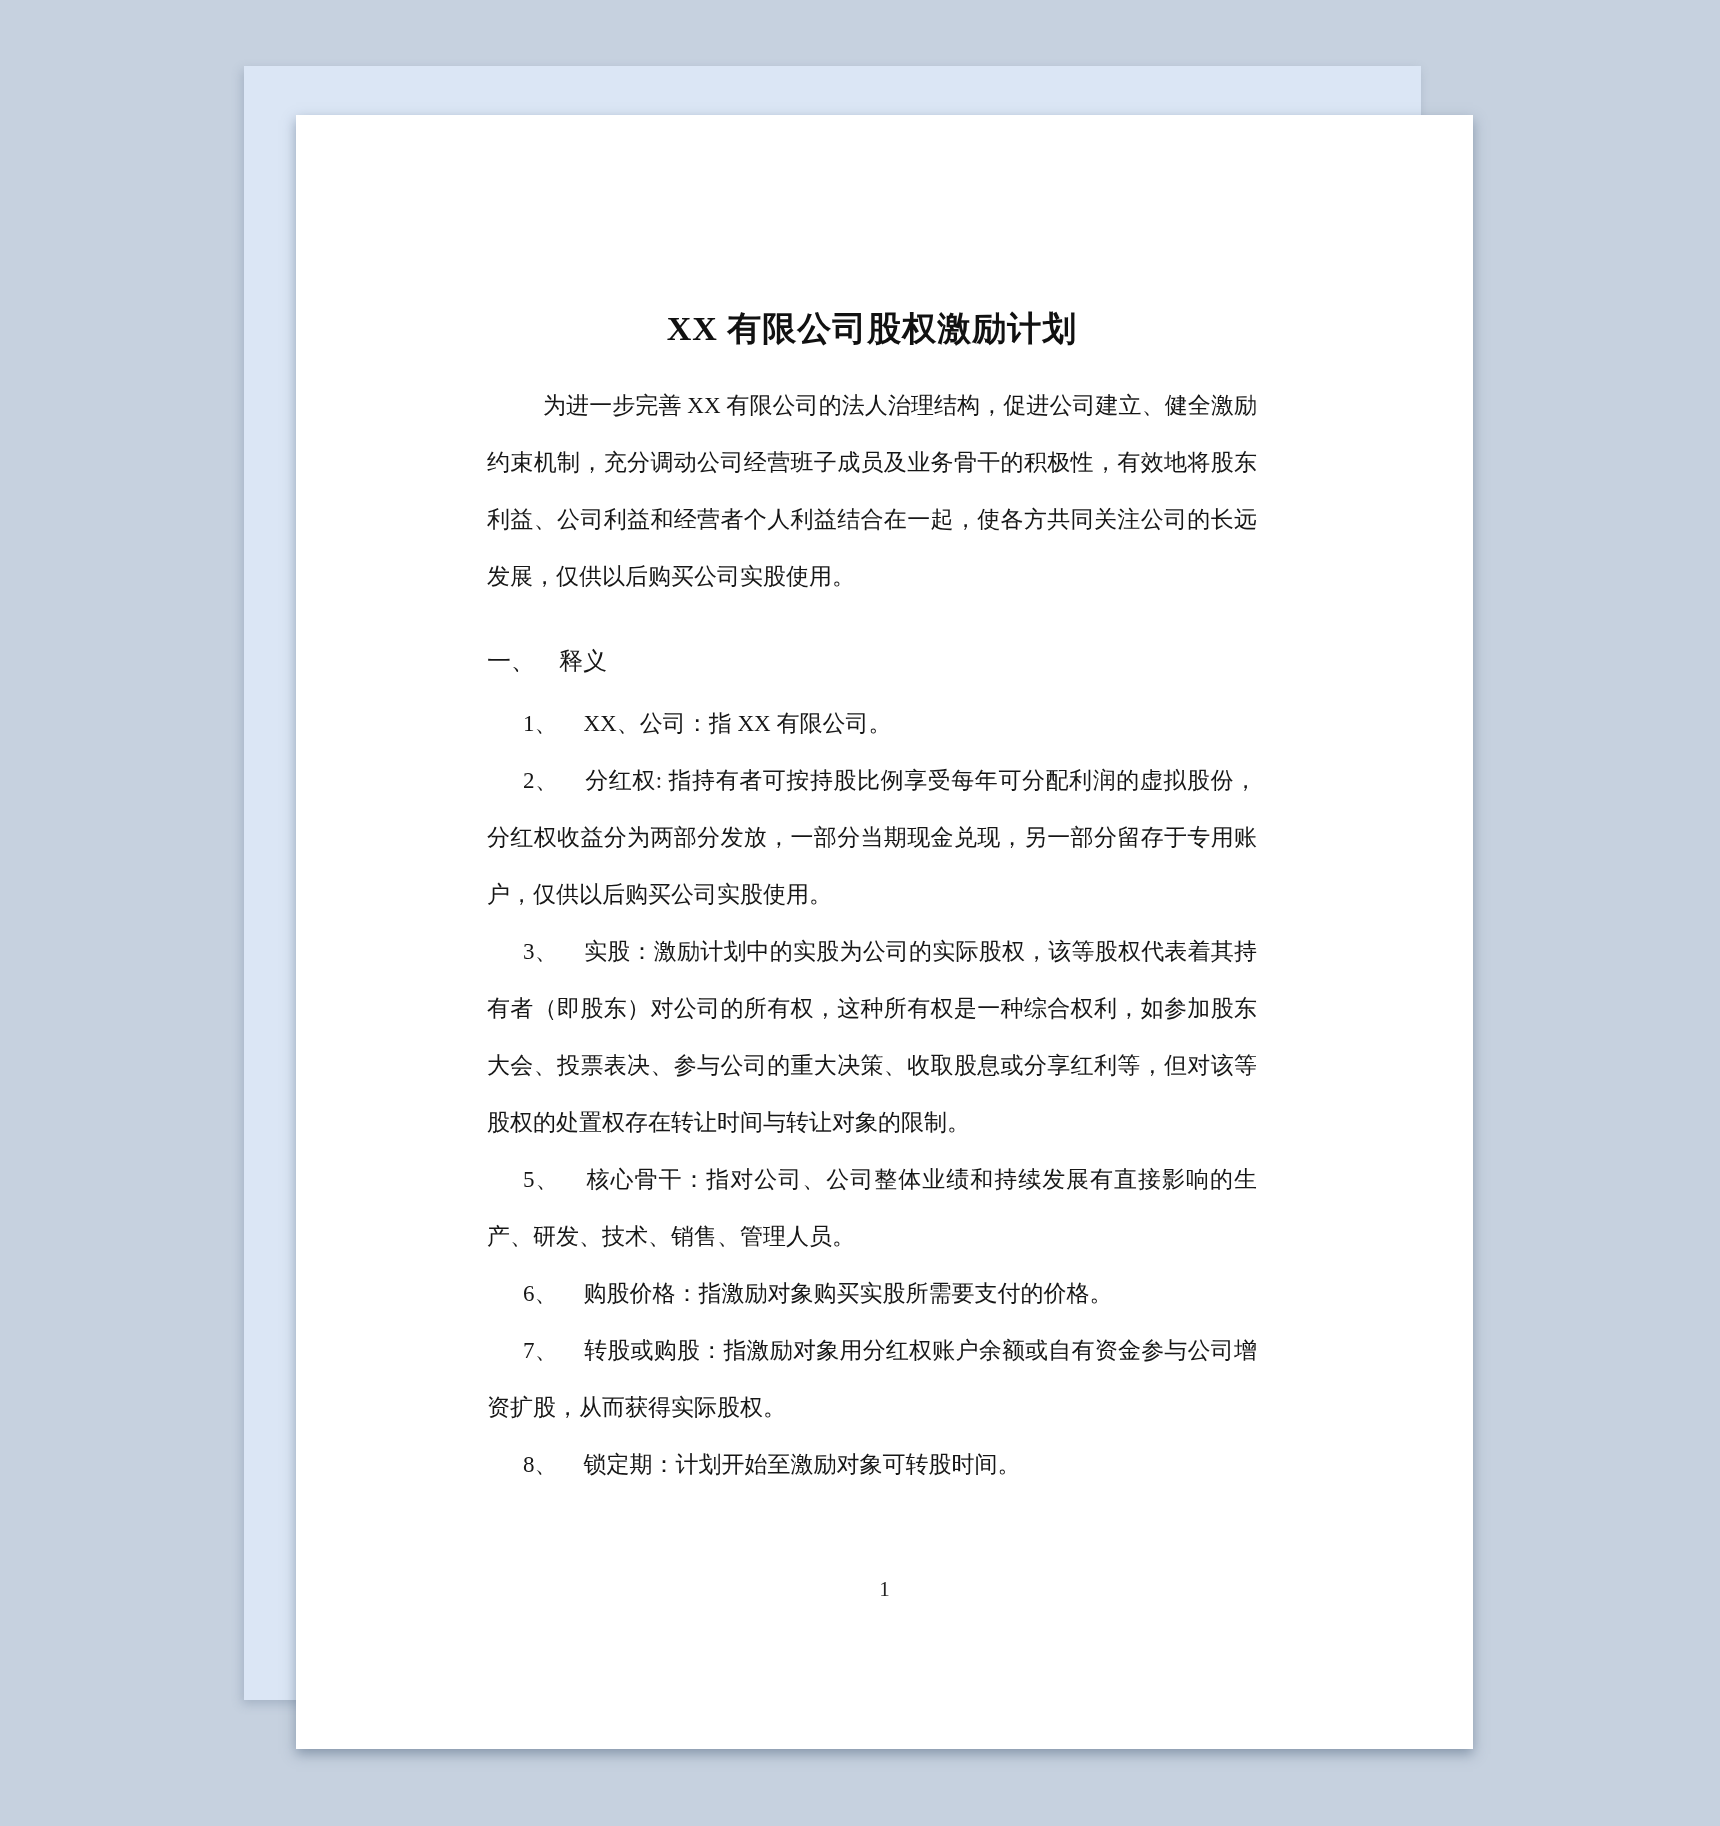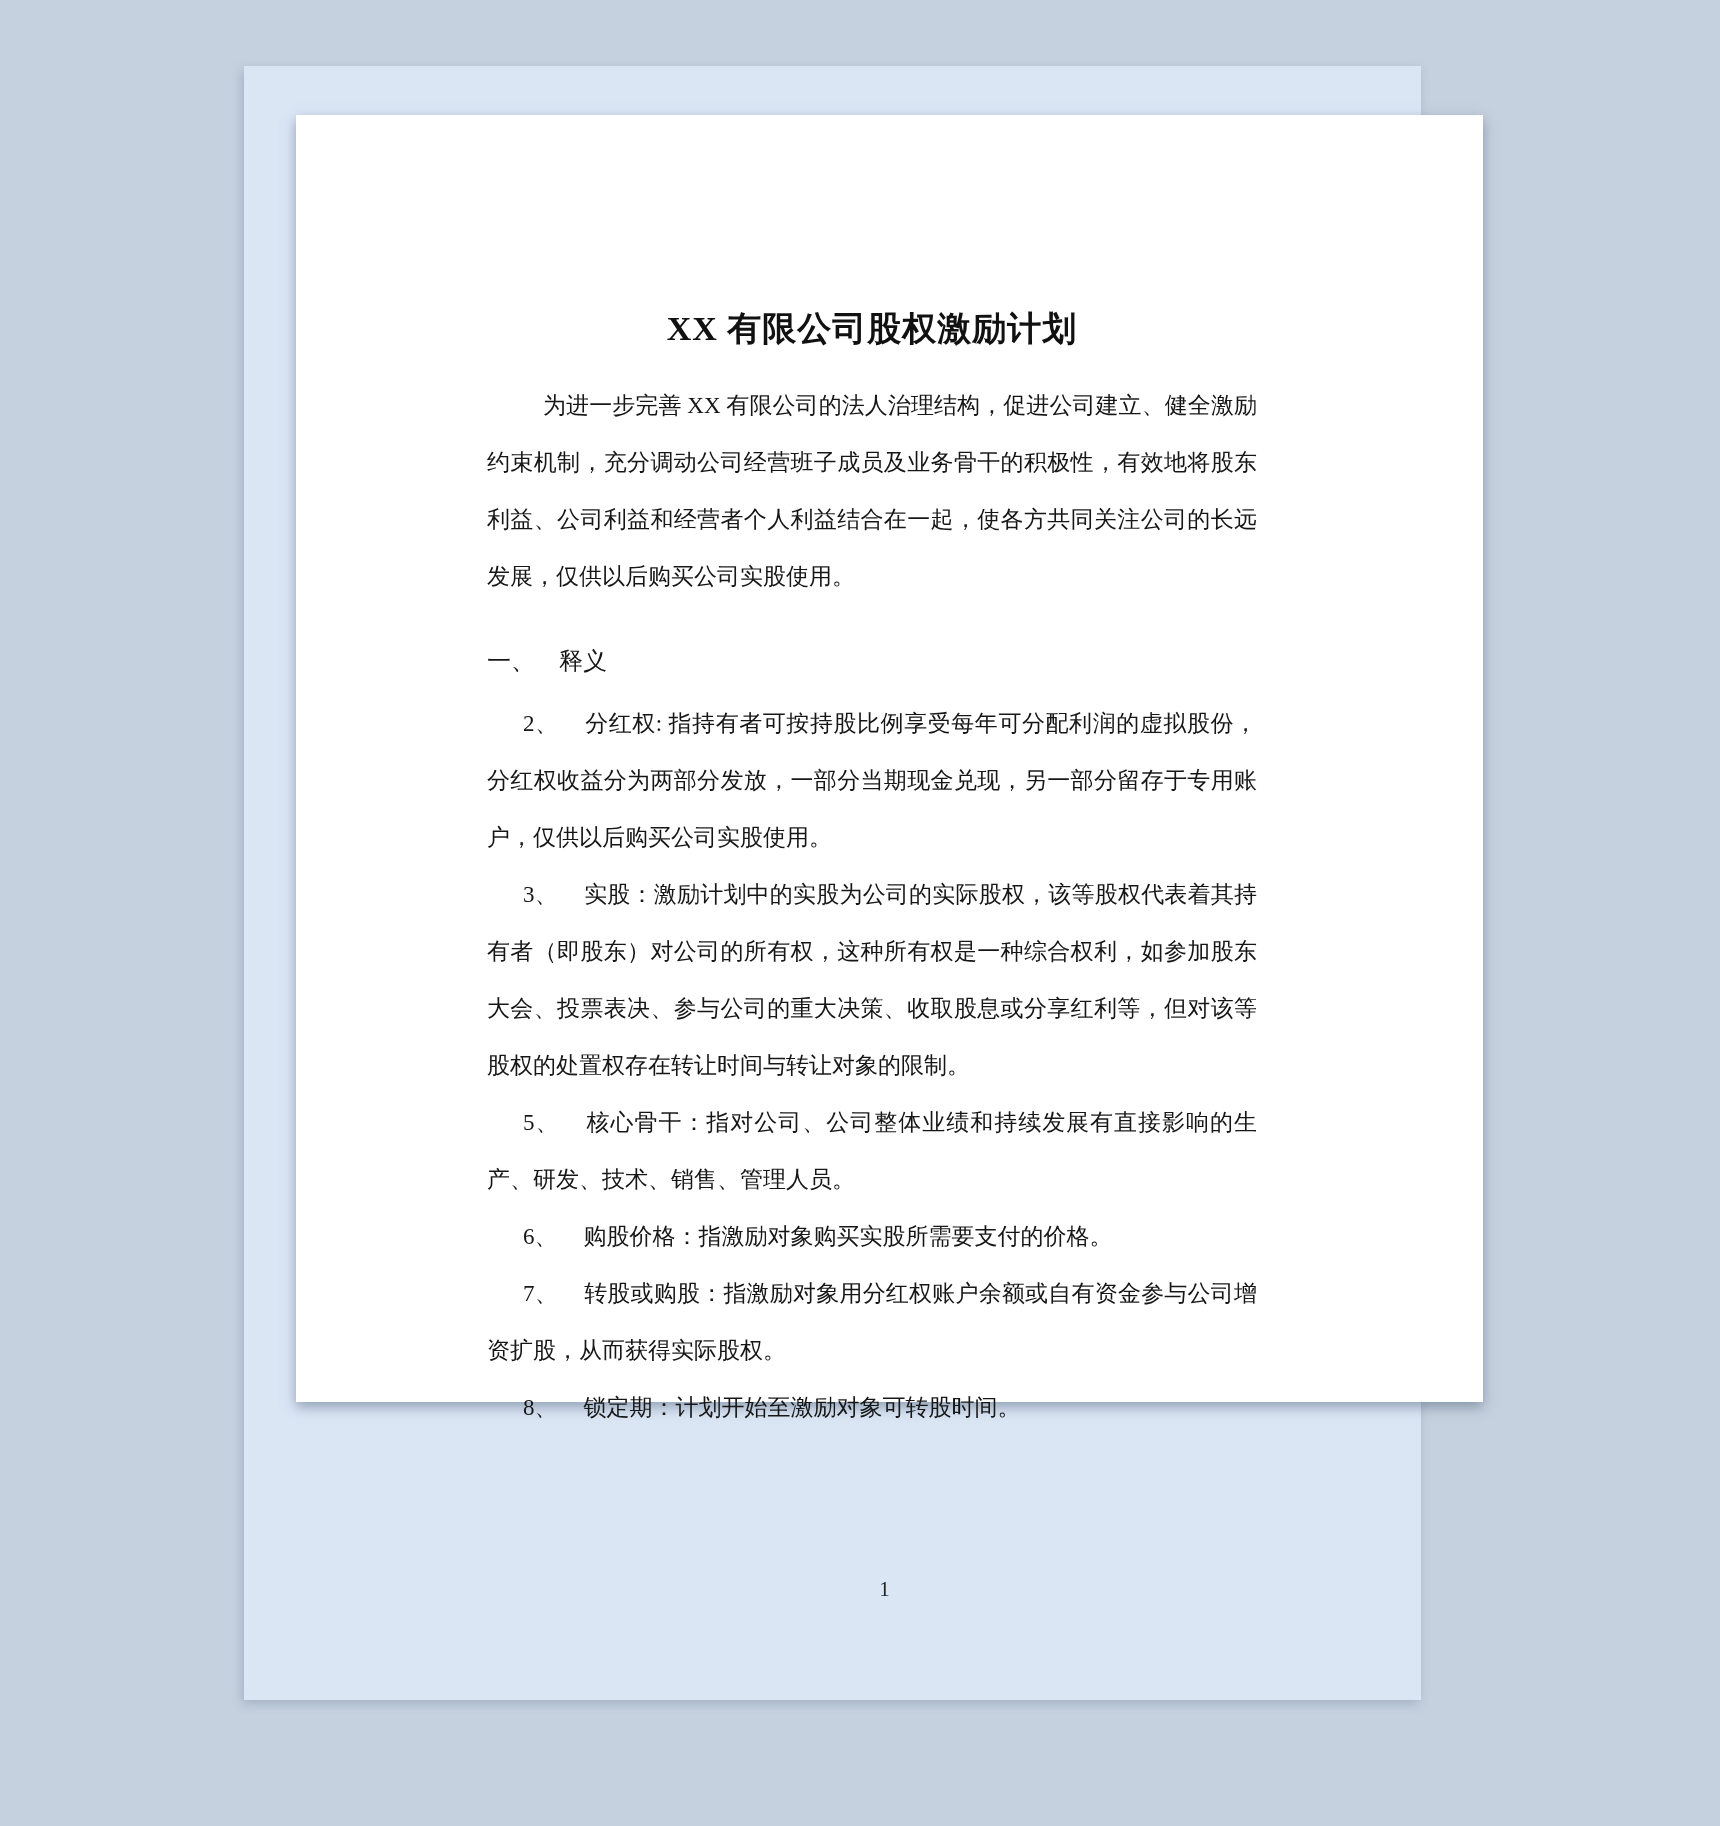--- a/index.html
+++ b/index.html
@@ -24,24 +24,23 @@
     width: 1177px;
     height: 1634px;
     background: #dbe6f5;
     box-shadow: -2px 4px 10px rgba(90, 110, 135, 0.30);
   }
   .page {
     position: absolute;
     left: 296px;
     top: 115px;
     width: 1177px;
-    height: 1287px;
+    height: 1634px;
     background: #ffffff;
     box-shadow: 0 5px 12px rgba(70, 92, 118, 0.50);
-    padding-left: 10px;
   }
   .content {
     position: absolute;
     left: 191px;
     top: 0;
     width: 770px;
     color: #121212;
   }
   .title {
     margin: 192px 0 26px 0;
@@ -99,20 +98,21 @@
 
   <div class="page">
     <div class="content">
 
       <div class="title">XX 有限公司股权激励计划</div>
 
       <p class="body intro">为进一步完善 XX 有限公司的法人治理结构，促进公司建立、健全激励约束机制，充分调动公司经营班子成员及业务骨干的积极性，有效地将股东利益、公司利益和经营者个人利益结合在一起，使各方共同关注公司的长远发展，仅供以后购买公司实股使用。</p>
 
       <p class="body section-head"><span>一、</span><span class="tab-wide"></span><span>释义</span></p>
 
+      <p class="body item"><span>1、</span><span class="tab"></span><span>XX、公司：指 XX 有限公司。</span></p>
 
       <p class="body item"><span>2、</span><span class="tab"></span><span>分红权: 指持有者可按持股比例享受每年可分配利润的虚拟股份，分红权收益分为两部分发放，一部分当期现金兑现，另一部分留存于专用账户，仅供以后购买公司实股使用。</span></p>
 
       <p class="body item"><span>3、</span><span class="tab"></span><span>实股：激励计划中的实股为公司的实际股权，该等股权代表着其持有者（即股东）对公司的所有权，这种所有权是一种综合权利，如参加股东大会、投票表决、参与公司的重大决策、收取股息或分享红利等，但对该等股权的处置权存在转让时间与转让对象的限制。</span></p>
 
 
       <p class="body item"><span>5、</span><span class="tab"></span><span>核心骨干：指对公司、公司整体业绩和持续发展有直接影响的生产、研发、技术、销售、管理人员。</span></p>
 
       <p class="body item"><span>6、</span><span class="tab"></span><span>购股价格：指激励对象购买实股所需要支付的价格。</span></p>
 

